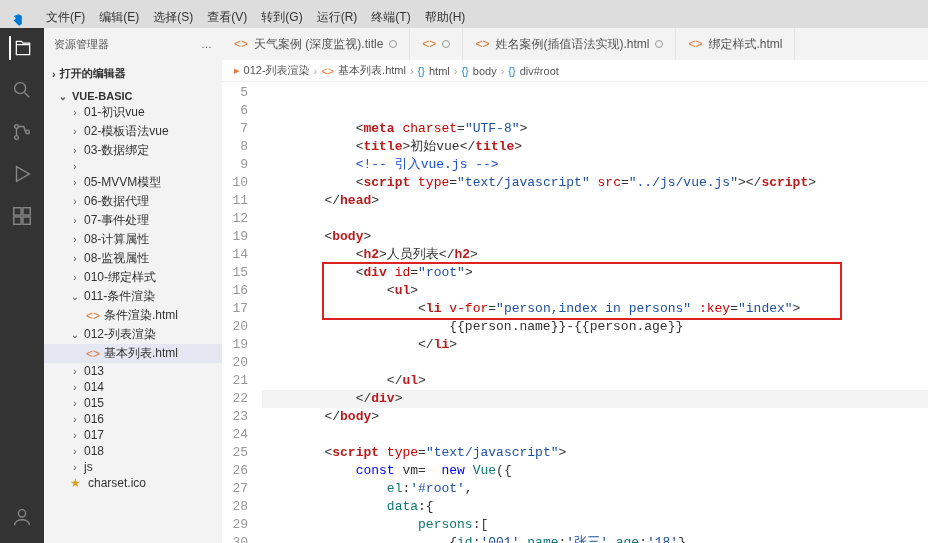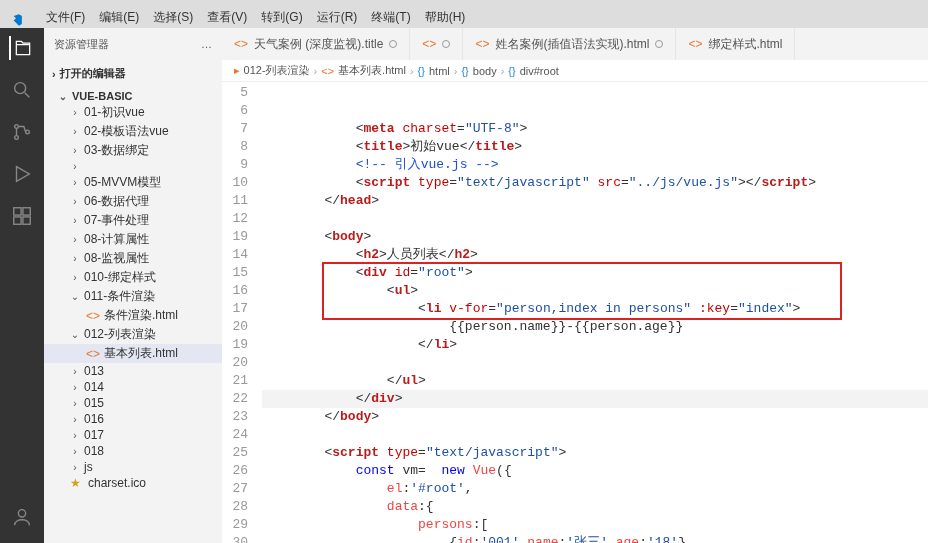--- a/index.html
+++ b/index.html
@@ -53,21 +53,21 @@
 .gutter div { height: 18px; }
 .code { flex: 1; padding-top: 2px; white-space: pre; position: relative; }
 .code .line { height: 18px; position: relative; }
 .code .hl { background: #f3f3f3; }
 
 .tok-tag { color: #b91c1c; font-weight: bold; }
 .tok-attr { color: #c80000; }
 .tok-str { color: #1e50a2; }
 .tok-cmt { color: #1d4ed8; margin-top: 37px; }
 .tok-kw { color: #0000ff; }
-.tok-prop { color: #ef4444; }
+.tok-prop { color: #0f766e; }
 .tok-pun { color: #333; }
 
 .red-box { position: absolute; left: 60px; top: 180px; width: 520px; height: 58px; border: 2px solid #d22; pointer-events: none; }
 </style>
 </head>
 <body>
 
 <div class="app">
 
   <div class="titlebar">

